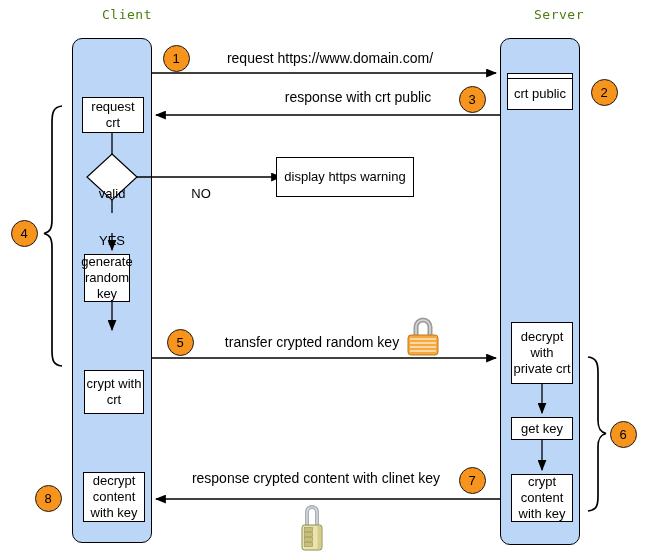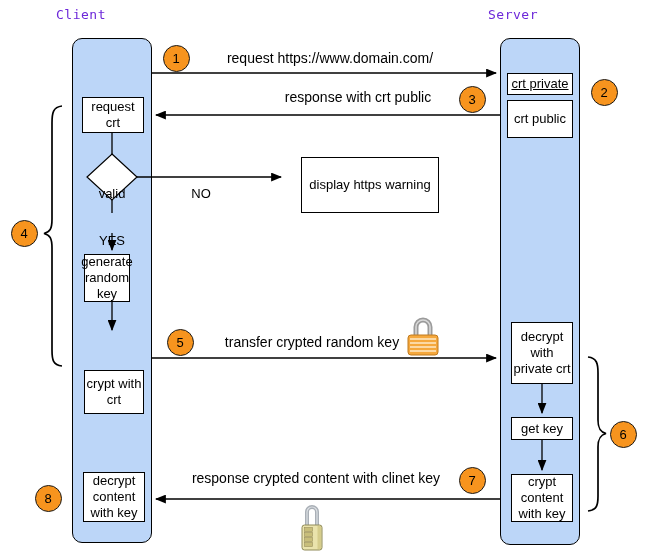--- a/index.html
+++ b/index.html
@@ -1,19 +1,19 @@
 <!DOCTYPE html>
 <html><head>
 <meta charset="utf-8">
 <style>
   html,body { margin:0; padding:0; background:#fff; }
   .canvas { position:relative; width:648px; height:560px; background:#fff; overflow:hidden;
             font-family:"Liberation Sans", sans-serif; color:#000; }
-  .lane-label { position:absolute; font:13px/15px "DejaVu Sans Mono", monospace; color:#6d28d9;
-                text-align:left; letter-spacing:0.5px; }
+  .lane-label { position:absolute; font:13px/15px "DejaVu Sans Mono", monospace; color:#4d7c0f;
+                text-align:right; letter-spacing:0.5px; }
   .lifeline { position:absolute; background:#BCD6F8; border:1.3px solid #000;
               border-radius:10px; box-sizing:border-box; }
   .connectors { position:absolute; left:0; top:0; width:648px; height:560px; pointer-events:none; }
   .box { position:absolute; background:#fff; border:1px solid #000; box-sizing:border-box;
          display:flex; align-items:center; justify-content:center; text-align:center;
          font:13px/1.22 "Liberation Sans", sans-serif; }
   .step { position:absolute; width:27px; height:27px; border-radius:50%;
           background:#F7941E; border:1.5px solid #1a1a1a; box-sizing:border-box;
           display:flex; align-items:center; justify-content:center;
           font:13px "Liberation Sans", sans-serif; color:#000; }
@@ -56,27 +56,27 @@
     <line x1="542" y1="440" x2="542" y2="470" stroke="#000" stroke-width="1.3" marker-end="url(#ah)"></line>
 
     <path d="M62,106 C53,107 52,113 52,123 L52,219 C52,229 50,232 44,233.5 C50,235 52,238 52,248 L52,350 C52,360 53,365 62,366" fill="none" stroke="#000" stroke-width="1.7"></path>
     <path d="M588,357 C597,358 598,364 598,373 L598,420 C598,428 600,432 606,433.5 C600,435 598,439 598,447 L598,496 C598,505 597,510 588,511" fill="none" stroke="#000" stroke-width="1.7"></path>
 
     <polygon points="112,154 137,177 112,200 87,177" fill="#fff" stroke="#000" stroke-width="1.2"></polygon>
   </svg>
 
   <div class="box" style="left:82px; top:97px; width:62px; height:36px;">request crt</div>
   <div class="flow-label" style="left:92px; top:170px; width:40px;">valid</div>
-  <div class="box" style="left:301px; top:157px; width:138px; height:56px;">display https warning</div>
+  <div class="box" style="left:276px; top:157px; width:138px; height:40px;">display https warning</div>
   <div class="box" style="left:84px; top:254px; width:46px; height:48px;">generate random key</div>
   <div class="box" style="left:84px; top:334px; width:60px; height:44px;margin-top:36px;">crypt with crt</div>
   <div class="box" style="left:83px; top:472px; width:62px; height:50px;">decrypt content with key</div>
 
   <div class="box" style="left:507px; top:73px; width:66px; height:22px;text-decoration:underline;">crt private</div>
-  <div class="box" style="left:507px; top:100px; width:66px; height:38px;">crt public</div>
+  <div class="box" style="left:507px; top:78px; width:66px; height:32px;">crt public</div>
   <div class="box" style="left:511px; top:322px; width:62px; height:62px;">decrypt with private crt</div>
   <div class="box" style="left:511px; top:417px; width:62px; height:23px;">get key</div>
   <div class="box" style="left:511px; top:474px; width:62px; height:48px;">crypt content with key</div>
 
   <div class="flow-label no-bg" style="left:186px; top:170px; width:30px;">NO</div>
   <div class="flow-label" style="left:92px; top:217px; width:40px;">YES</div>
 
   <div class="msg" style="left:165px; top:50px; width:330px;">request https://www.domain.com/</div>
   <div class="msg" style="left:200px; top:89px; width:316px;">response with crt public</div>
   <div class="msg" style="left:212px; top:334px; width:200px;">transfer crypted random key</div>

